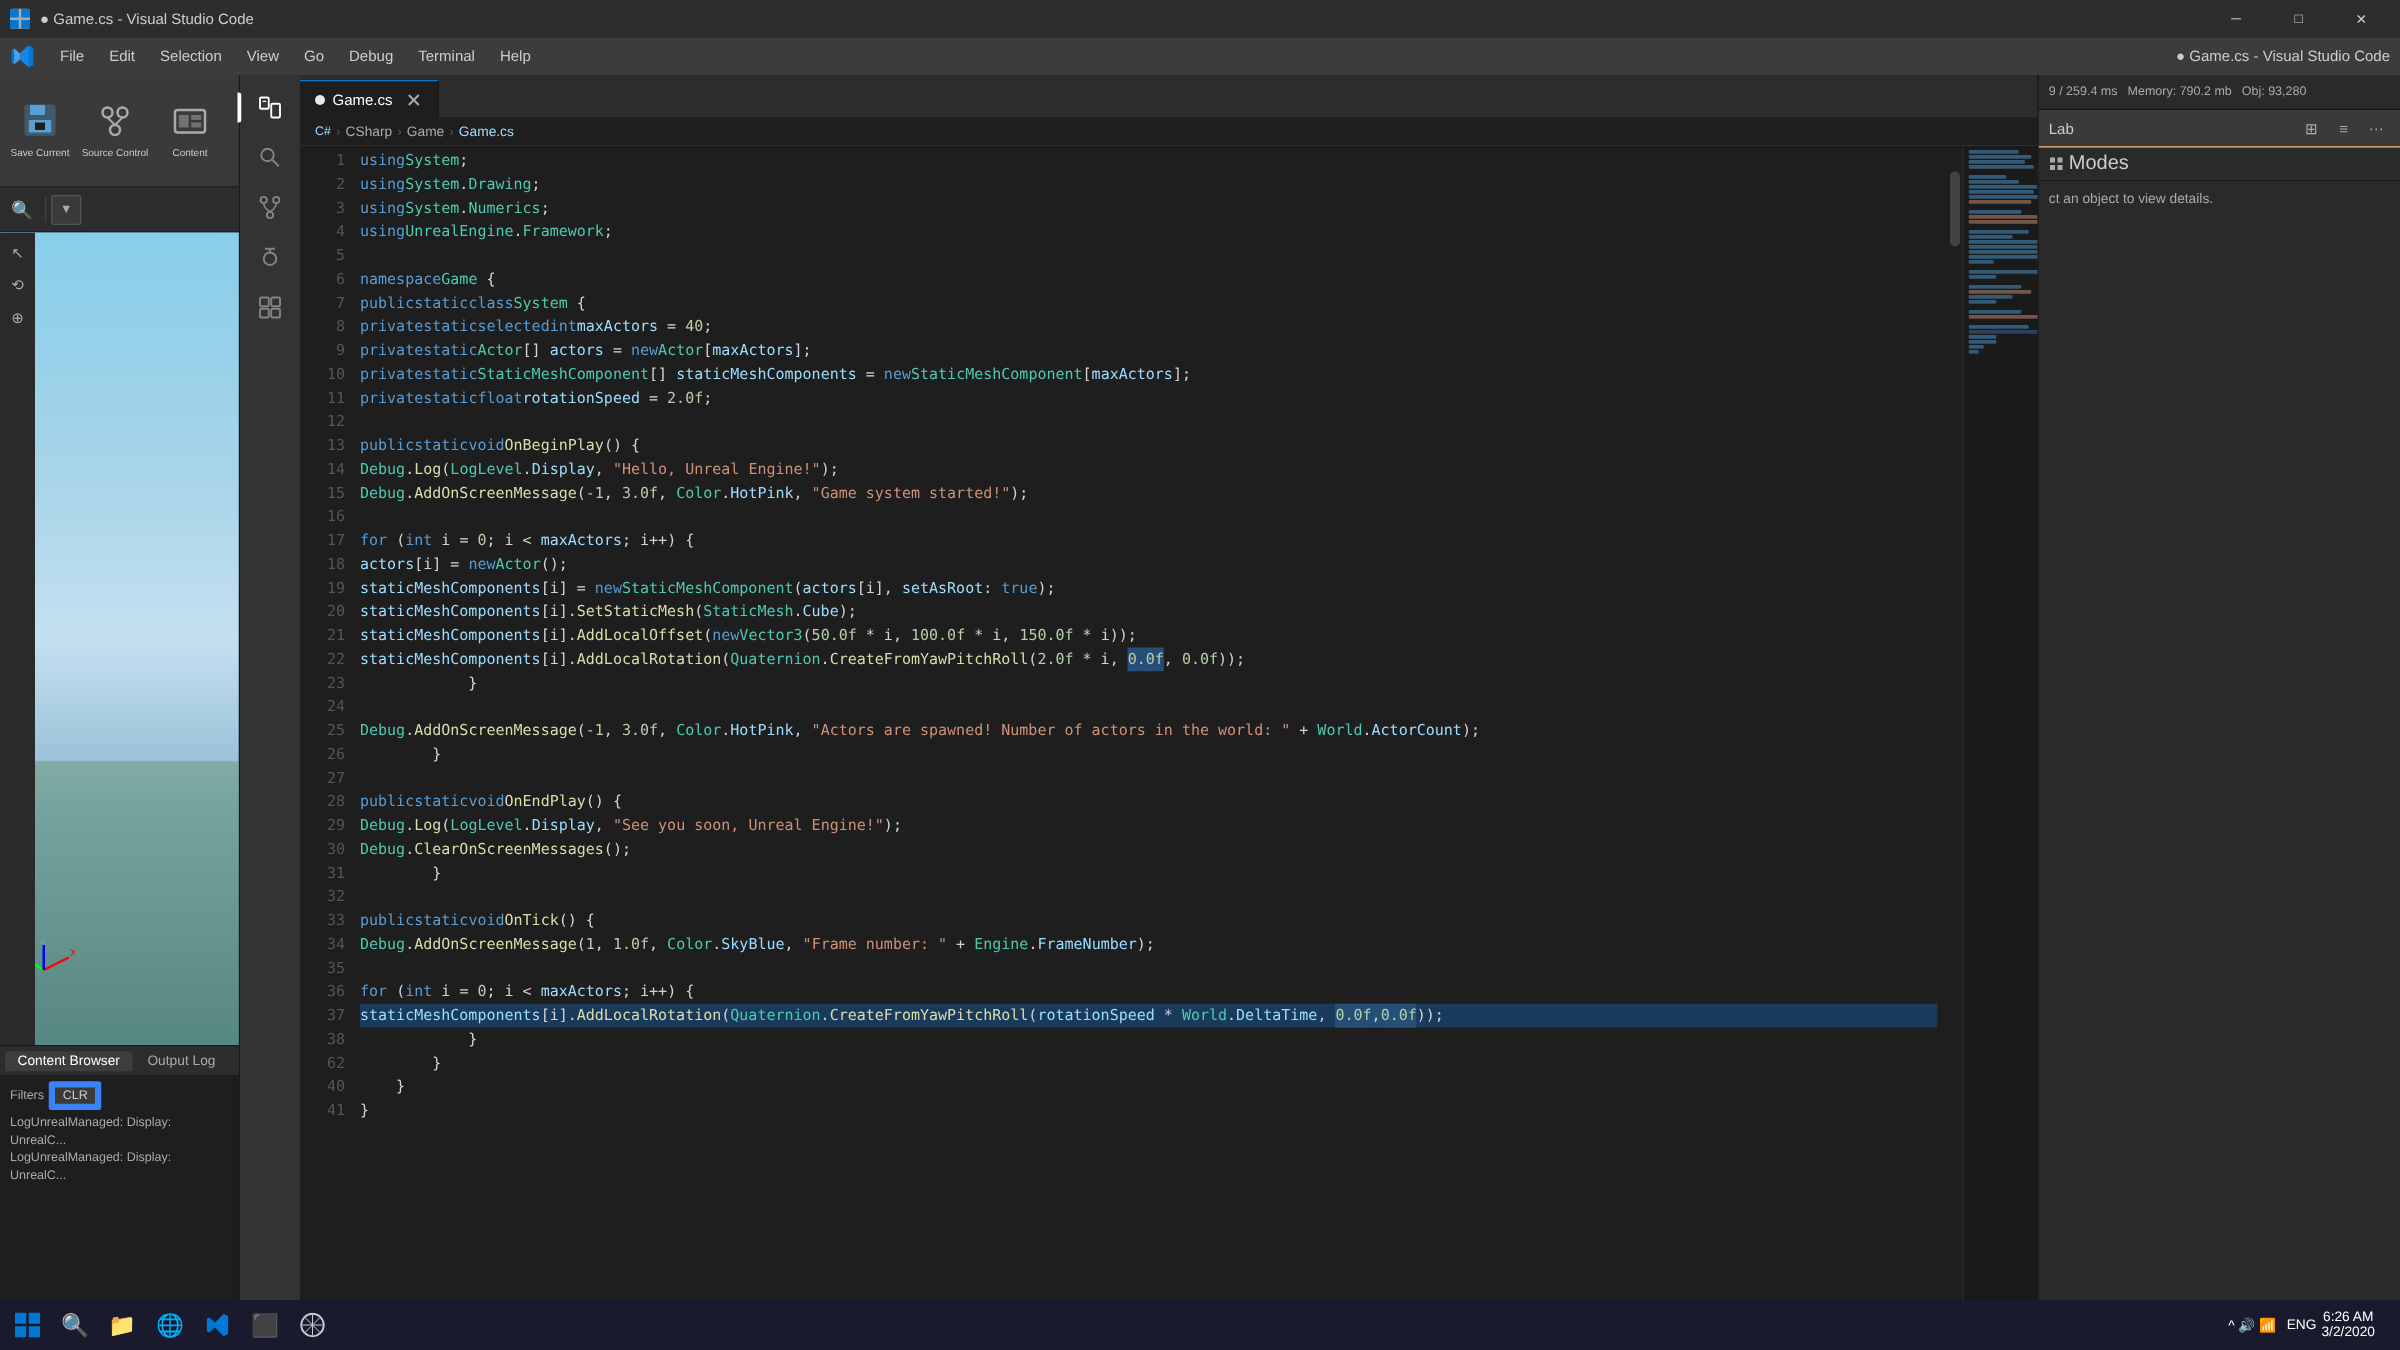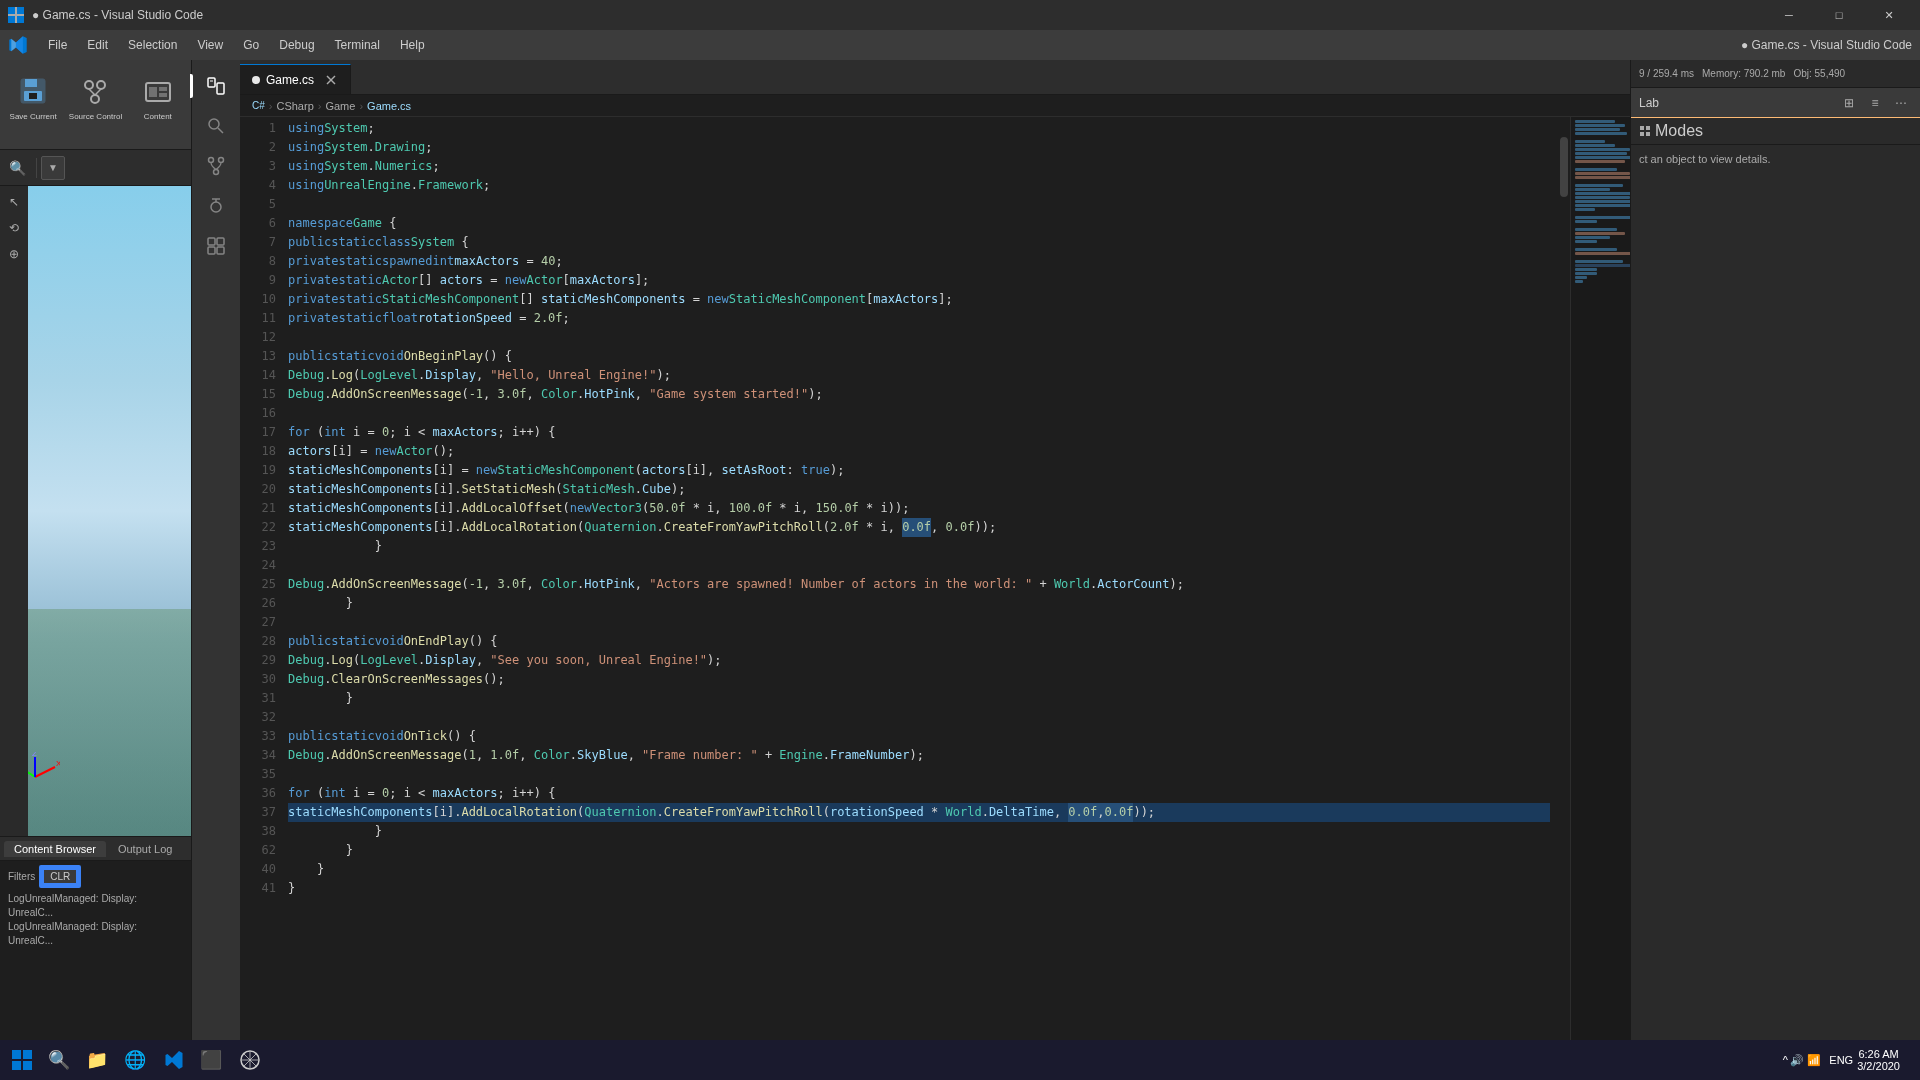--- a/index.html
+++ b/index.html
@@ -51,21 +51,20 @@
     
     .ue-toolbar {
       height: 90px;
       background: #3a3a3a;
       display: flex;
       align-items: center;
       padding: 4px;
       gap: 4px;
       flex-wrap: wrap;
       border-bottom: 1px solid #1a1a1a;
-      flex-direction: column;
     }
     .toolbar-item {
       display: flex;
       flex-direction: column;
       align-items: center;
       justify-content: center;
       width: 56px;
       height: 70px;
       cursor: pointer;
       border-radius: 3px;
@@ -624,21 +623,21 @@
         <div>41</div>
       </div>
       <div class="code-content">
         <div class="code-line"><span class="kw">using</span> <span class="type">System</span>;</div>
         <div class="code-line"><span class="kw">using</span> <span class="type">System</span>.<span class="type">Drawing</span>;</div>
         <div class="code-line"><span class="kw">using</span> <span class="type">System</span>.<span class="type">Numerics</span>;</div>
         <div class="code-line"><span class="kw">using</span> <span class="type">UnrealEngine</span>.<span class="type">Framework</span>;</div>
         <div class="code-line"></div>
         <div class="code-line"><span class="kw">namespace</span> <span class="type">Game</span> {</div>
         <div class="code-line">    <span class="kw">public</span> <span class="kw">static</span> <span class="kw">class</span> <span class="type">System</span> {</div>
-        <div class="code-line">        <span class="kw">private</span> <span class="kw">static</span> <span class="kw">spawned</span> <span class="kw">int</span> <span class="prop">maxActors</span> = <span class="num">40</span>;</div>
+        <div class="code-line">        <span class="kw">private</span> <span class="kw">static</span> <span class="kw">selected</span> <span class="kw">int</span> <span class="prop">maxActors</span> = <span class="num">40</span>;</div>
         <div class="code-line">        <span class="kw">private</span> <span class="kw">static</span> <span class="type">Actor</span>[] <span class="prop">actors</span> = <span class="kw">new</span> <span class="type">Actor</span>[<span class="prop">maxActors</span>];</div>
         <div class="code-line">        <span class="kw">private</span> <span class="kw">static</span> <span class="type">StaticMeshComponent</span>[] <span class="prop">staticMeshComponents</span> = <span class="kw">new</span> <span class="type">StaticMeshComponent</span>[<span class="prop">maxActors</span>];</div>
         <div class="code-line">        <span class="kw">private</span> <span class="kw">static</span> <span class="kw">float</span> <span class="prop">rotationSpeed</span> = <span class="num">2.0f</span>;</div>
         <div class="code-line"></div>
         <div class="code-line">        <span class="kw">public</span> <span class="kw">static</span> <span class="kw">void</span> <span class="fn">OnBeginPlay</span>() {</div>
         <div class="code-line">            <span class="type">Debug</span>.<span class="fn">Log</span>(<span class="type">LogLevel</span>.<span class="prop">Display</span>, <span class="str">"Hello, Unreal Engine!"</span>);</div>
         <div class="code-line">            <span class="type">Debug</span>.<span class="fn">AddOnScreenMessage</span>(<span class="num">-1</span>, <span class="num">3.0f</span>, <span class="type">Color</span>.<span class="prop">HotPink</span>, <span class="str">"Game system started!"</span>);</div>
         <div class="code-line"></div>
         <div class="code-line">            <span class="kw">for</span> (<span class="kw">int</span> i = <span class="num">0</span>; i &lt; <span class="prop">maxActors</span>; i++) {</div>
         <div class="code-line">                <span class="prop">actors</span>[i] = <span class="kw">new</span> <span class="type">Actor</span>();</div>
@@ -730,21 +729,21 @@
         <span class="status-item">🔔</span>
       </div>
     </div>
   </div>
 
   <div class="ue-right-panel">
 
     <div style="height:28px; background:#2a2a2a; display:flex; align-items:center; padding:0 8px; gap:8px; border-bottom:1px solid #1a1a1a; font-size:10px; color:#aaa;">
       <span>9 / 259.4 ms</span>
       <span>Memory: 790.2 mb</span>
-      <span>Obj: 55,490</span>
+      <span>Obj: 93,280</span>
     </div>
     <div class="ue-right-top">
       <div style="color:#ccc; font-size:12px; margin-right:auto;">Lab</div>
       <div class="ue-right-btn">⊞</div>
       <div class="ue-right-btn">≡</div>
       <div class="ue-right-btn">⋯</div>
     </div>
     <div style="padding:4px 8px; border-bottom:1px solid #1a1a1a; display:flex; align-items:center; gap:4px;">
       <svg width="12" height="12" viewBox="0 0 12 12">
         <rect x="1" y="1" width="4" height="4" fill="#aaa"></rect>

